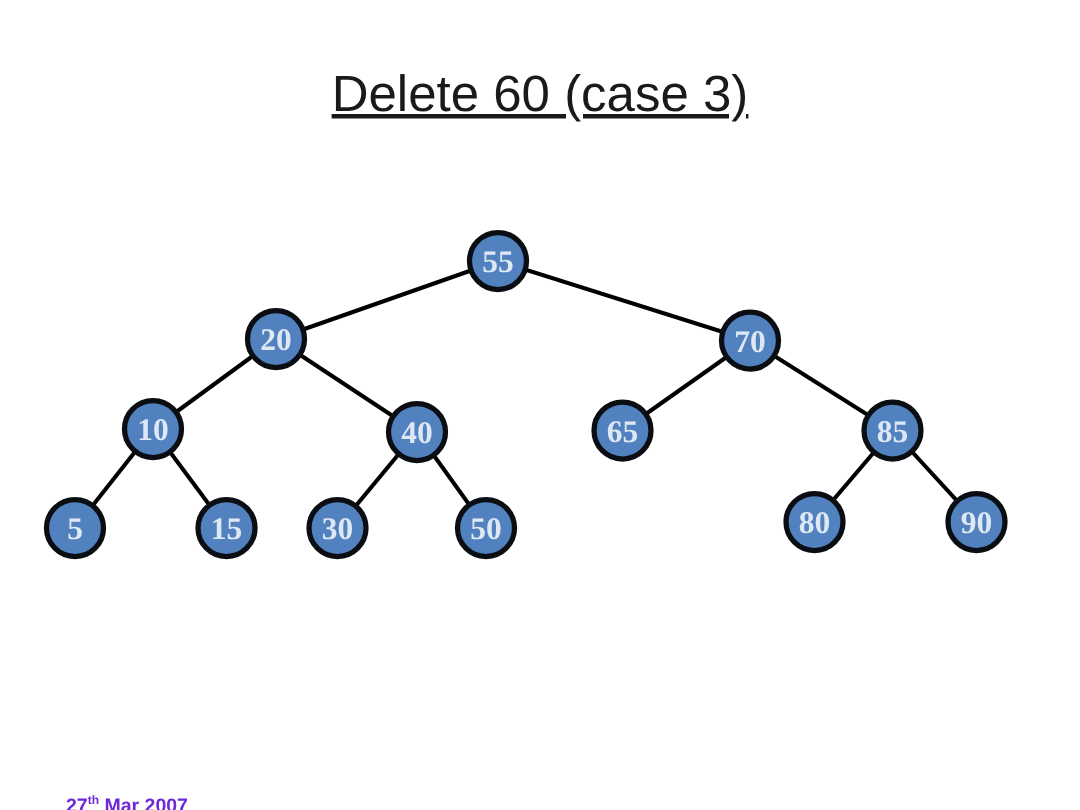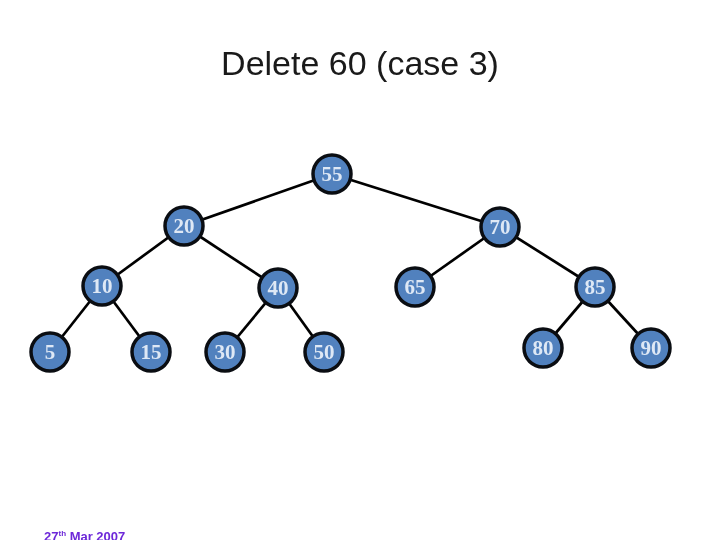--- a/index.html
+++ b/index.html
@@ -17,20 +17,21 @@
   }
   .title {
     position: absolute;
     top: 44px;
     left: 0;
     width: 100%;
     text-align: center;
     font-size: 34px;
     font-weight: 400;
     color: #1a1a1a;
+    text-decoration: underline;
   }
   .tree-svg {
     position: absolute;
     left: 0;
     top: 0;
   }
   .footer {
     position: absolute;
     left: 44px;
     top: 529px;

